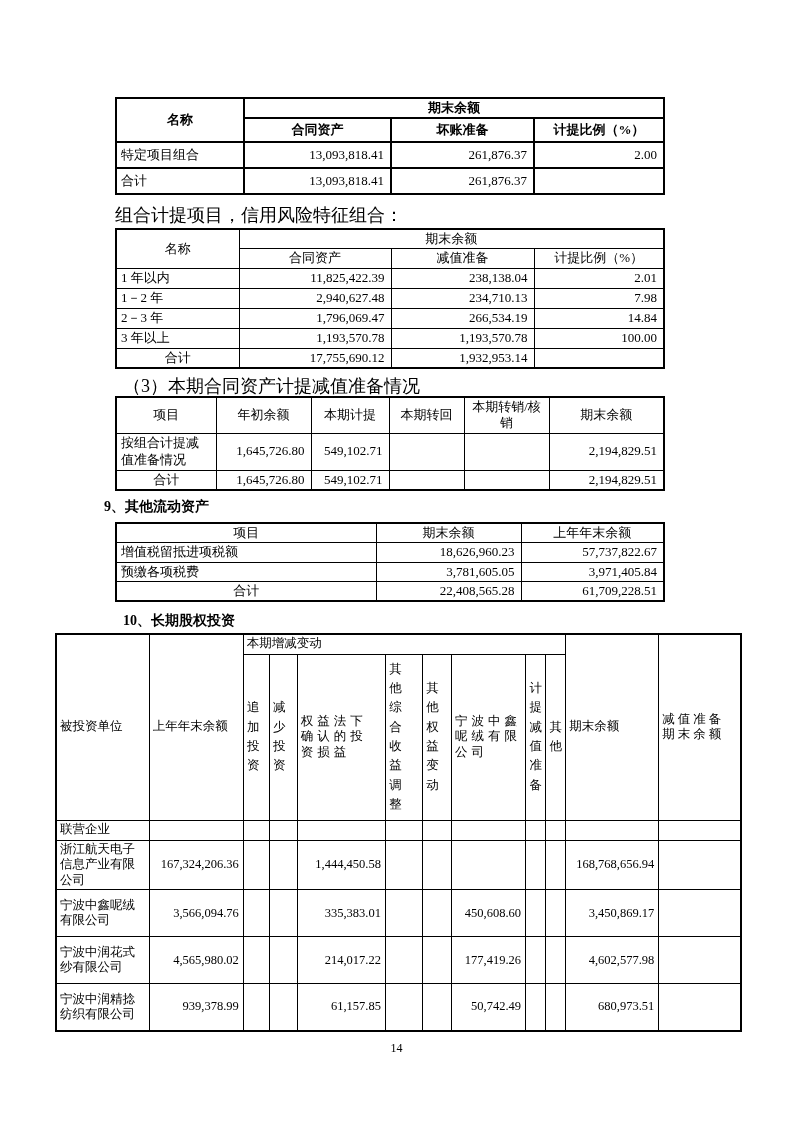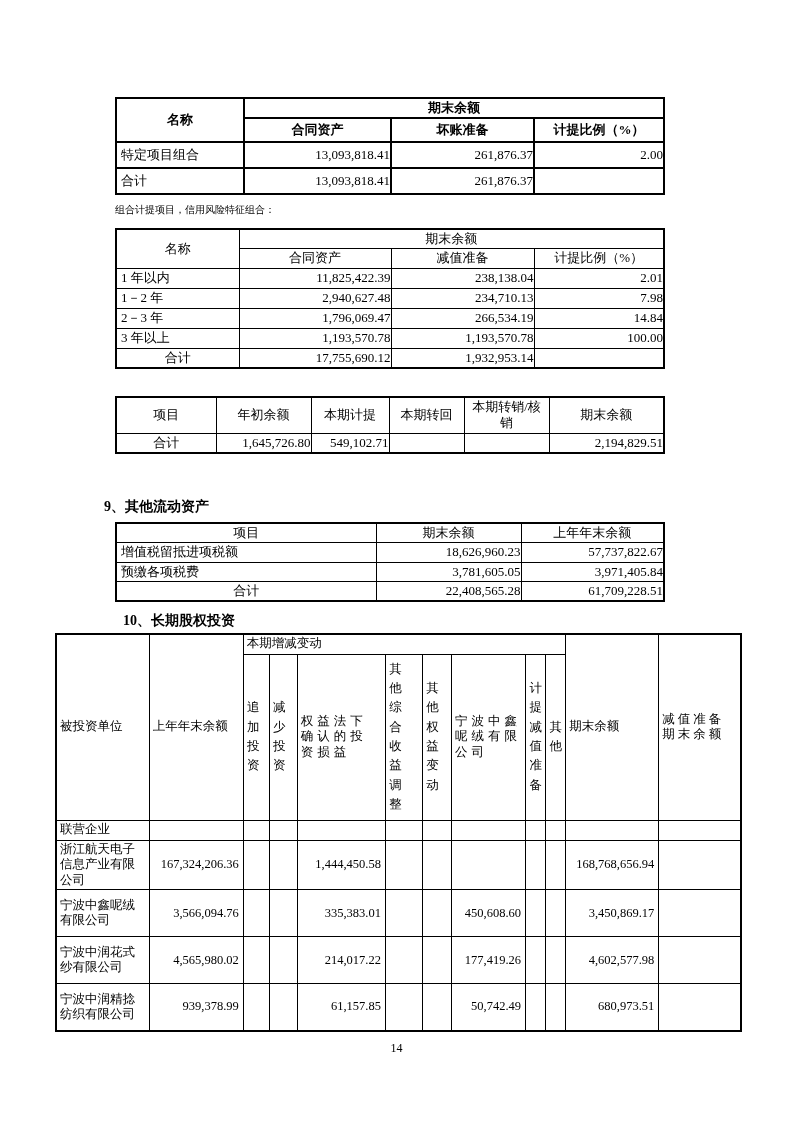--- a/index.html
+++ b/index.html
@@ -35,25 +35,25 @@
   .t5{position:absolute;left:55px;top:633px;width:687px;border:2px solid #000;}
   .t5 td,.t5 th{font-size:12.5px;padding:1px 3px;}
   .t5 .hr1{height:20px;} .t5 .hr2{height:166px;}
   .t5 .r-assoc{height:20px;} .t5 .r-co{height:47px;}
   .t5 th{text-align:left;}
   .vert span{display:inline-block;width:1.05em;line-height:1.55;text-align:center;
              white-space:normal;word-break:break-all;}
   .vert{text-align:center;}
   .jshd span{letter-spacing:4px;}
   .jshd2 span{letter-spacing:3px;}
-  .num{text-align:right;padding-right:0;}
+  .num{text-align:right;padding-right:6px;}
   .t5 .num{padding-right:4px;}
   .lbl{text-align:left;}
   .ctr{text-align:center;}
-  .para{position:absolute;left:115px;font-size:10px;}
+  .para{position:absolute;left:115px;font-size:18px;}
   .hdg{position:absolute;font-size:14px;font-weight:bold;}
   .pageno{position:absolute;top:1041px;left:0;width:100%;text-align:center;font-size:12px;}
 </style>
 </head>
 <body>
 
 <div class="page">
 
   <table class="t1">
     <colgroup>
@@ -132,38 +132,47 @@
     </tr>
     <tr class="dr">
       <td class="ctr">合计</td>
       <td class="num">17,755,690.12</td>
       <td class="num">1,932,953.14</td>
       <td class="num"></td>
     </tr>
   </tbody>
     </table>
 
+  <div class="para" style="left:123px;top:374px;">（3）本期合同资产计提减值准备情况</div>
 
   <table class="t3">
     <colgroup>
         <col style="width:100px">
         <col style="width:95px">
         <col style="width:78px">
         <col style="width:75px">
         <col style="width:85px">
         <col style="width:115px">
       </colgroup>
     <tbody>
         <tr class="hr">
       <th>项目</th>
       <th>年初余额</th>
       <th>本期计提</th>
       <th>本期转回</th>
       <th>本期转销/核销</th>
       <th>期末余额</th>
+    </tr>
+    <tr class="dr1">
+      <td class="lbl">按组合计提减值准备情况</td>
+      <td class="num">1,645,726.80</td>
+      <td class="num">549,102.71</td>
+      <td class="num"></td>
+      <td class="num"></td>
+      <td class="num">2,194,829.51</td>
     </tr>
     <tr class="dr2">
       <td class="ctr">合计</td>
       <td class="num">1,645,726.80</td>
       <td class="num">549,102.71</td>
       <td class="num"></td>
       <td class="num"></td>
       <td class="num">2,194,829.51</td>
     </tr>
   </tbody>

